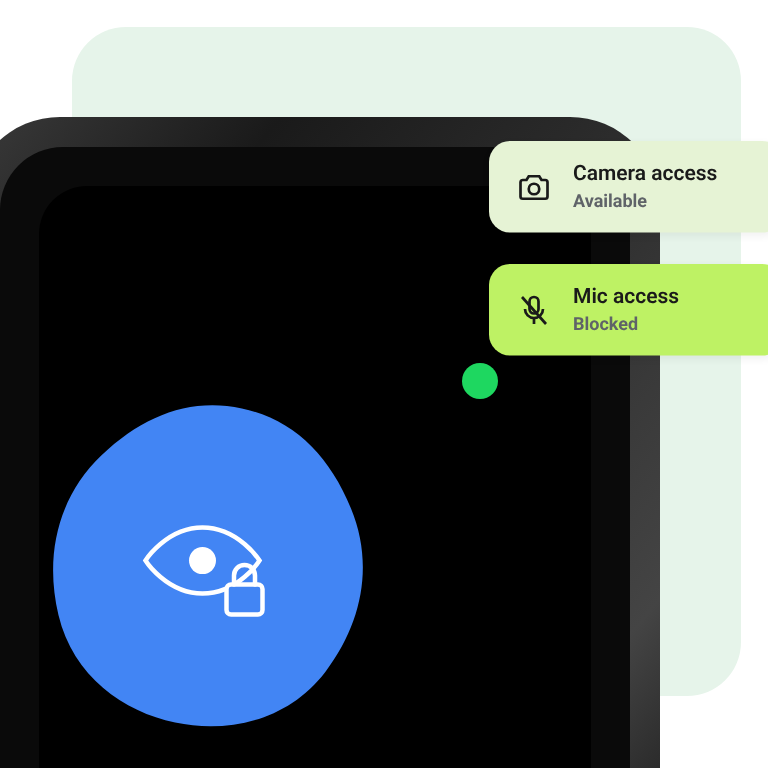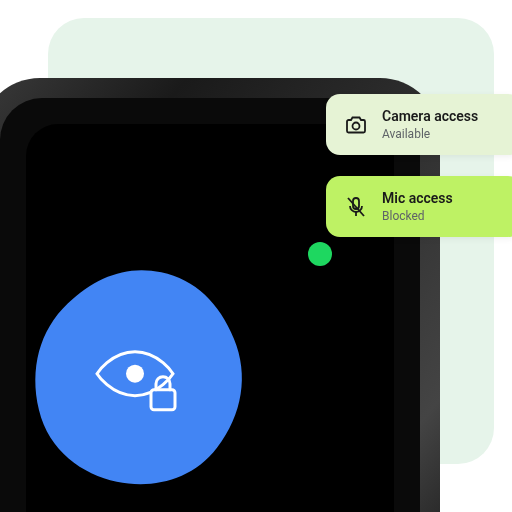--- a/index.html
+++ b/index.html
@@ -95,21 +95,21 @@
       gap: 2px;
     }
     .chip-title {
       font-size: 14px;
       font-weight: 600;
       color: #1a1a1a;
       line-height: 1.2;
     }
     .chip-subtitle {
       font-size: 12px;
-      font-weight: 400;
+      font-weight: 700;
       color: #5f6368;
       line-height: 1.2;
     }
     .blue-blob {
       position: absolute;
       top: 262px;
       left: 24px;
       width: 230px;
       height: 230px;
     }

